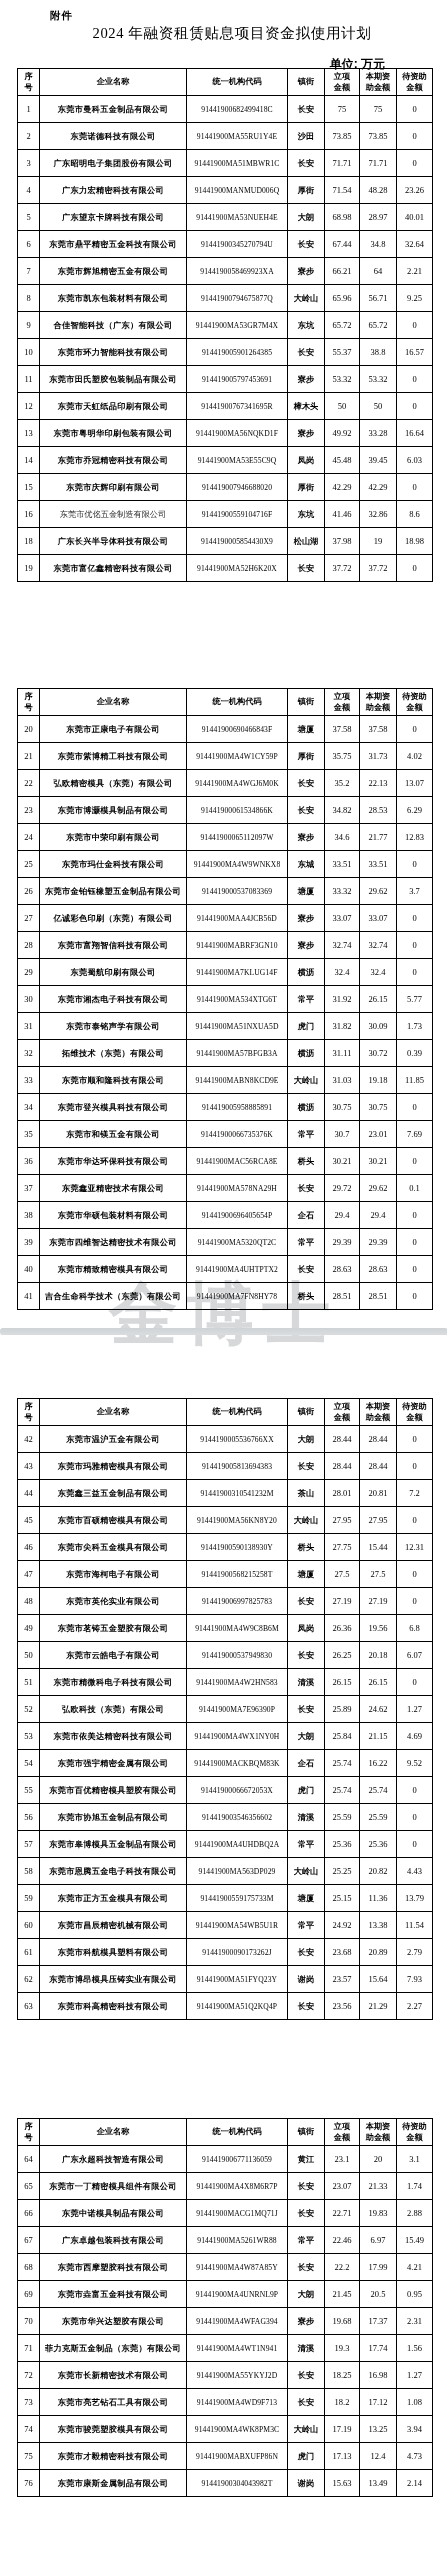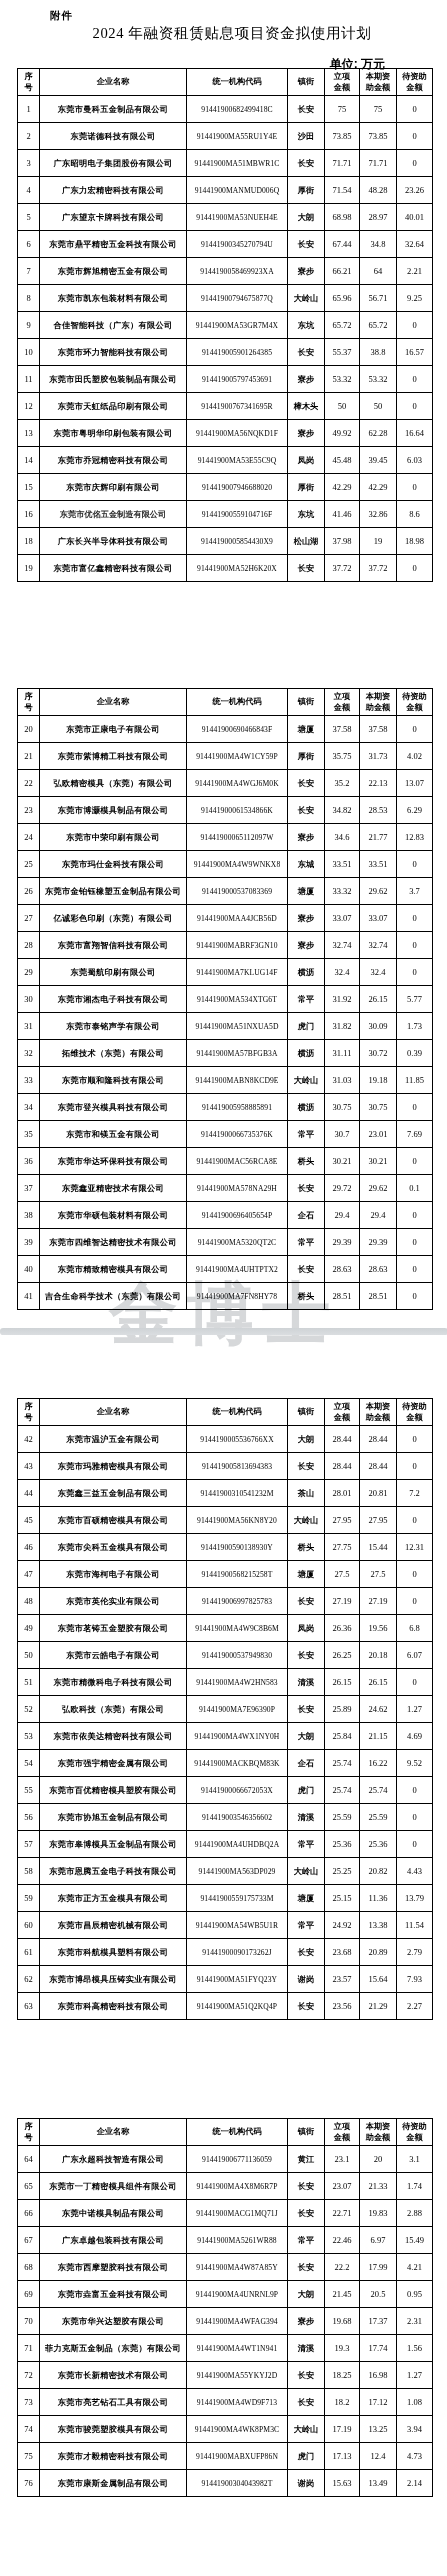--- a/index.html
+++ b/index.html
@@ -17,21 +17,21 @@
   .table-block{position:absolute;left:17px;width:415px;z-index:1;}
   .tb1{top:68px;} .tb2{top:688px;} .tb3{top:1398px;} .tb4{top:2118px;}
   table{border-collapse:collapse;width:415px;table-layout:fixed;border:1.2px solid #000;background:transparent;}
   col.c-no{width:22px;} col.c-name{width:147px;} col.c-code{width:101px;} col.c-town{width:37px;}
   col.c-a1{width:35px;} col.c-a2{width:37px;} col.c-a3{width:36px;}
   th,td{border:0.9px solid #000;text-align:center;vertical-align:middle;padding:0.6px 1.2px;overflow:hidden;}
   thead tr{height:27px;} tbody tr{height:27px;}
   th{font-size:8.2px;font-weight:700;white-space:pre-line;line-height:1.35;}
   .td-no{font-family:"Liberation Serif",serif;font-size:8.5px;}
   .td-name{font-size:8.2px;font-weight:700;letter-spacing:0.3px;}
-  .td-name.light{font-weight:700;font-family:"Liberation Serif",serif;color:#2b2b2b;letter-spacing:0;}
+  .td-name.light{font-weight:400;font-family:"Liberation Serif",serif;color:#2b2b2b;letter-spacing:0;}
   .td-code{font-family:"Liberation Serif",serif;font-size:7.6px;letter-spacing:0.1px;}
   .td-town{font-size:8.2px;font-weight:700;}
   .td-num{font-family:"Liberation Serif",serif;font-size:8.5px;}
 </style>
 </head>
 <body>
 
 <div class="page">
 
   <div class="attachment">附件</div>
@@ -174,21 +174,21 @@
             <td class="td-num">50</td>
             <td class="td-num">50</td>
             <td class="td-num">0</td>
           </tr>
           <tr>
             <td class="td-no">13</td>
             <td class="td-name">东莞市粤明华印刷包装有限公司</td>
             <td class="td-code">91441900MA56NQKD1F</td>
             <td class="td-town">寮步</td>
             <td class="td-num">49.92</td>
-            <td class="td-num">62.28</td>
+            <td class="td-num">33.28</td>
             <td class="td-num">16.64</td>
           </tr>
           <tr>
             <td class="td-no">14</td>
             <td class="td-name">东莞市乔冠精密科技有限公司</td>
             <td class="td-code">91441900MA53E55C9Q</td>
             <td class="td-town">凤岗</td>
             <td class="td-num">45.48</td>
             <td class="td-num">39.45</td>
             <td class="td-num">6.03</td>

